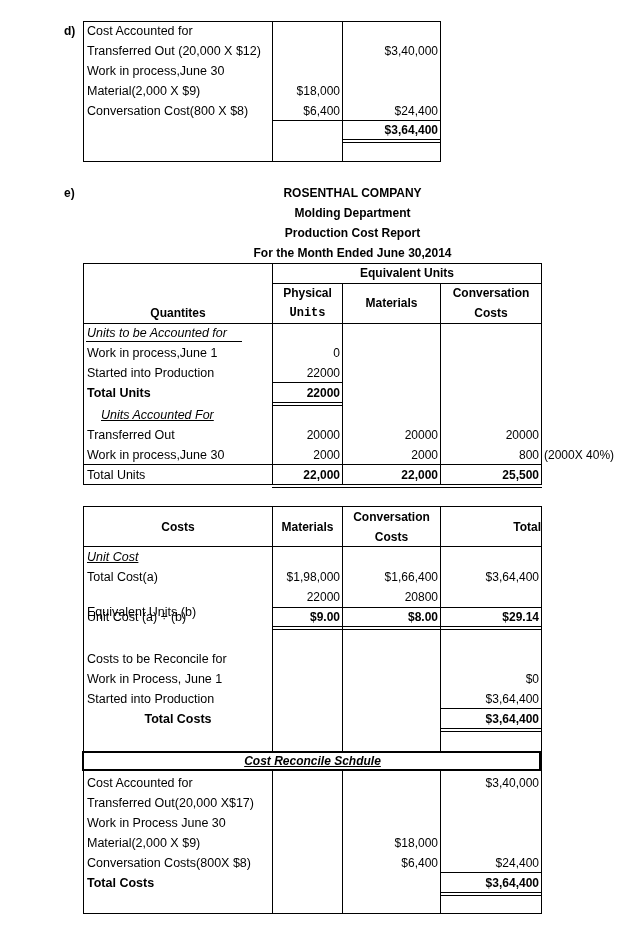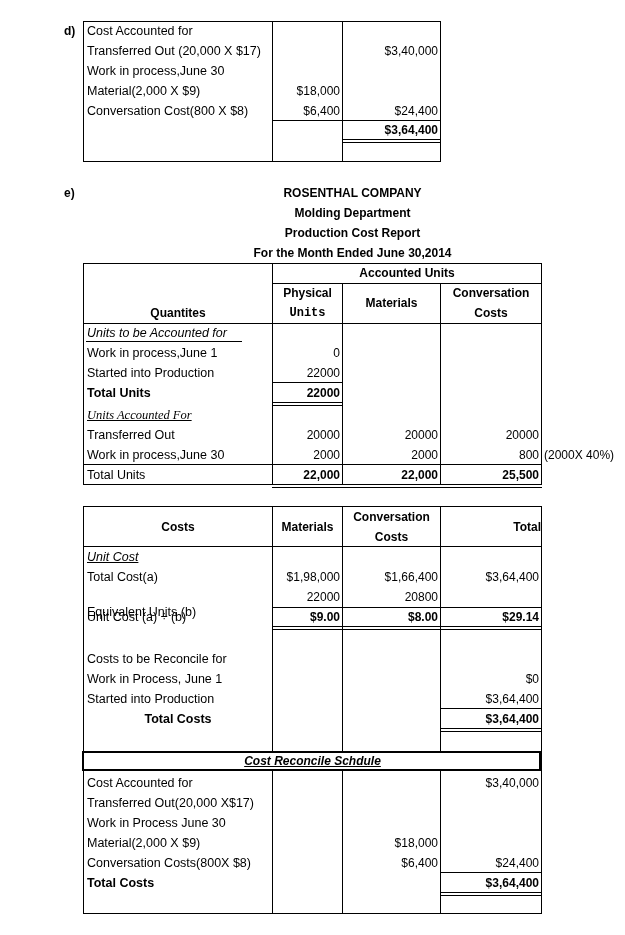--- a/index.html
+++ b/index.html
@@ -24,21 +24,21 @@
   <div class="line" style="left:83px;top:21px;width:358px;height:1px;"></div>
   <div class="line" style="left:83px;top:161px;width:358px;height:1px;"></div>
   <div class="line" style="left:272px;top:21px;width:1px;height:141px;"></div>
   <div class="line" style="left:342px;top:21px;width:1px;height:141px;"></div>
   <div class="line" style="left:440px;top:21px;width:1px;height:141px;"></div>
   <div class="line" style="left:272px;top:120px;width:169px;height:1px;"></div>
   <div class="line" style="left:342px;top:139px;width:99px;height:1px;"></div>
   <div class="line" style="left:342px;top:142px;width:99px;height:1px;"></div>
 
   <div class="txt lbl" style="left:87px;top:21px;">Cost Accounted for</div>
-  <div class="txt lbl" style="left:87px;top:41px;">Transferred Out (20,000 X $17)</div>
+  <div class="txt lbl" style="left:87px;top:41px;">Transferred Out (20,000 X $12)</div>
   <div class="txt r" style="left:343px;top:41px;width:95px;">$3,40,000</div>
   <div class="txt lbl" style="left:87px;top:61px;">Work in process,June 30</div>
   <div class="txt lbl" style="left:87px;top:81px;">Material(2,000 X $9)</div>
   <div class="txt r" style="left:273px;top:81px;width:67px;">$18,000</div>
   <div class="txt lbl" style="left:87px;top:101px;">Conversation Cost(800 X $8)</div>
   <div class="txt r" style="left:273px;top:101px;width:67px;">$6,400</div>
   <div class="txt r" style="left:343px;top:101px;width:95px;">$24,400</div>
   <div class="txt r bold" style="left:343px;top:120px;width:95px;">$3,64,400</div>
 </div>
 
@@ -65,40 +65,40 @@
   <div class="line" style="left:272px;top:402px;width:71px;height:1px;"></div>
   <div class="line" style="left:272px;top:405px;width:71px;height:1px;"></div>
 
   <div class="line" style="left:83px;top:464px;width:459px;height:1px;"></div>
   <div class="line" style="left:83px;top:484px;width:190px;height:1px;"></div>
   <div class="line" style="left:272px;top:484px;width:270px;height:1px;"></div>
   <div class="line" style="left:272px;top:487px;width:270px;height:1px;"></div>
 
   <div class="line" style="left:86px;top:341px;width:156px;height:1px;"></div>
 
-  <div class="txt bold c" style="left:273px;top:263px;width:268px;">Accounted Units</div>
+  <div class="txt bold c" style="left:273px;top:263px;width:268px;">Equivalent Units</div>
   <div class="txt bold c" style="left:84px;top:303px;width:188px;">Quantites</div>
   <div class="txt bold c" style="left:273px;top:283px;width:69px;">Physical</div>
   <div class="txt bold c" style="left:273px;top:303px;width:69px;font-family:Liberation Mono, monospace;">Units</div>
   <div class="txt bold c" style="left:343px;top:293px;width:97px;">Materials</div>
   <div class="txt bold c" style="left:441px;top:283px;width:100px;">Conversation</div>
   <div class="txt bold c" style="left:441px;top:303px;width:100px;">Costs</div>
 
   <div class="txt lbl ital" style="left:87px;top:323px;">Units to be Accounted for</div>
 
   <div class="txt lbl" style="left:87px;top:343px;">Work in process,June 1</div>
   <div class="txt r" style="left:273px;top:343px;width:67px;">0</div>
 
   <div class="txt lbl" style="left:87px;top:363px;">Started into Production</div>
   <div class="txt r" style="left:273px;top:363px;width:67px;">22000</div>
 
   <div class="txt lbl bold" style="left:87px;top:383px;">Total Units</div>
   <div class="txt r bold" style="left:273px;top:383px;width:67px;">22000</div>
 
-  <div class="txt lbl ital ul" style="left:87px;top:405px;font-family:Liberation Serif, serif;">Units Accounted For</div>
+  <div class="txt lbl ital ul" style="left:101px;top:405px;">Units Accounted For</div>
 
   <div class="txt lbl" style="left:87px;top:425px;">Transferred Out</div>
   <div class="txt r" style="left:273px;top:425px;width:67px;">20000</div>
   <div class="txt r" style="left:343px;top:425px;width:95px;">20000</div>
   <div class="txt r" style="left:441px;top:425px;width:98px;">20000</div>
 
   <div class="txt lbl" style="left:87px;top:445px;">Work in process,June 30</div>
   <div class="txt r" style="left:273px;top:445px;width:67px;">2000</div>
   <div class="txt r" style="left:343px;top:445px;width:95px;">2000</div>
   <div class="txt r" style="left:441px;top:445px;width:98px;text-align:right;">800</div>

